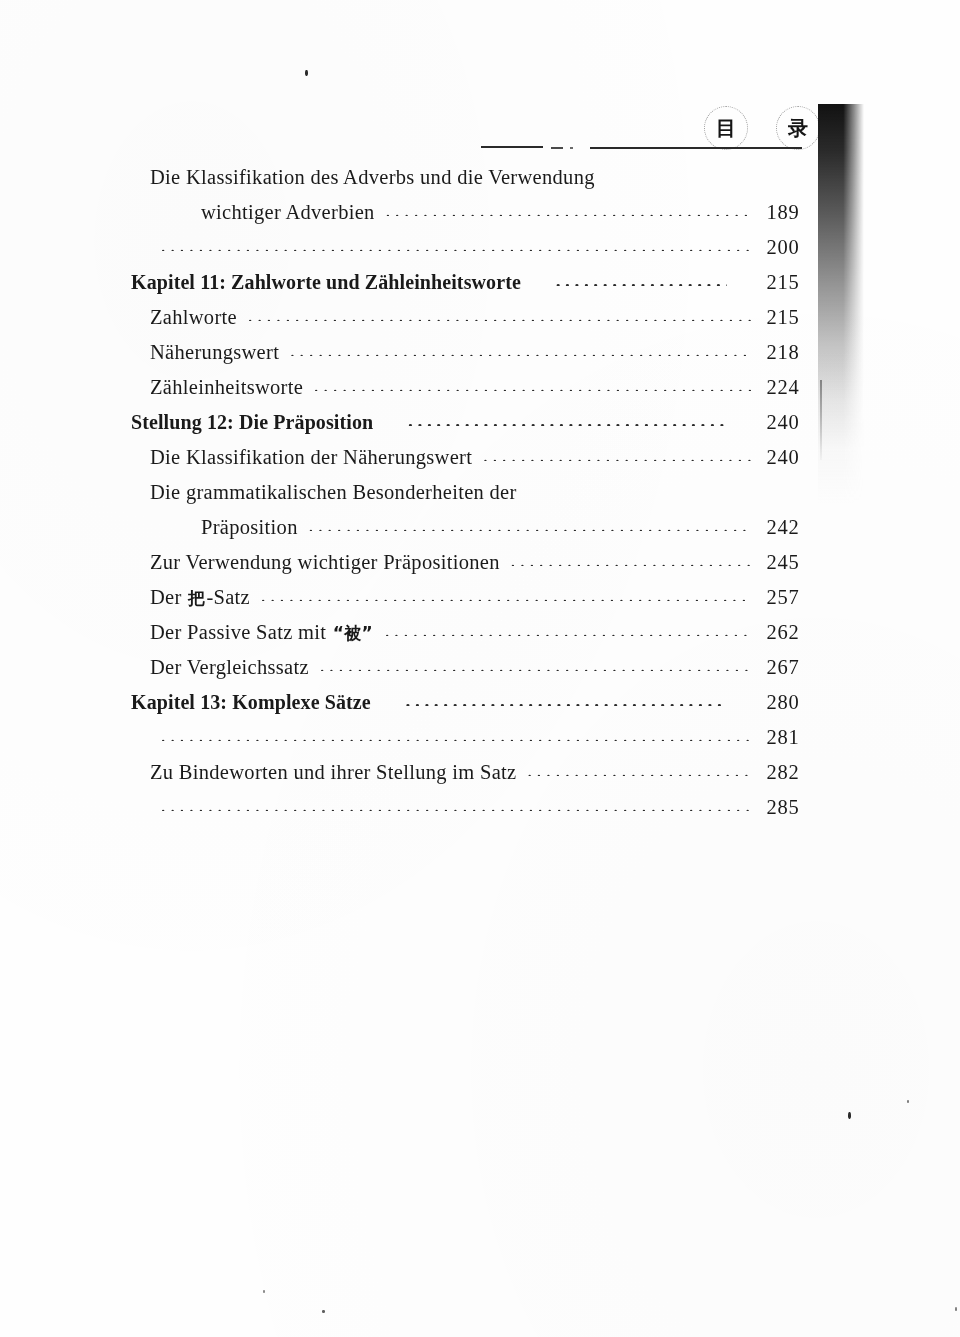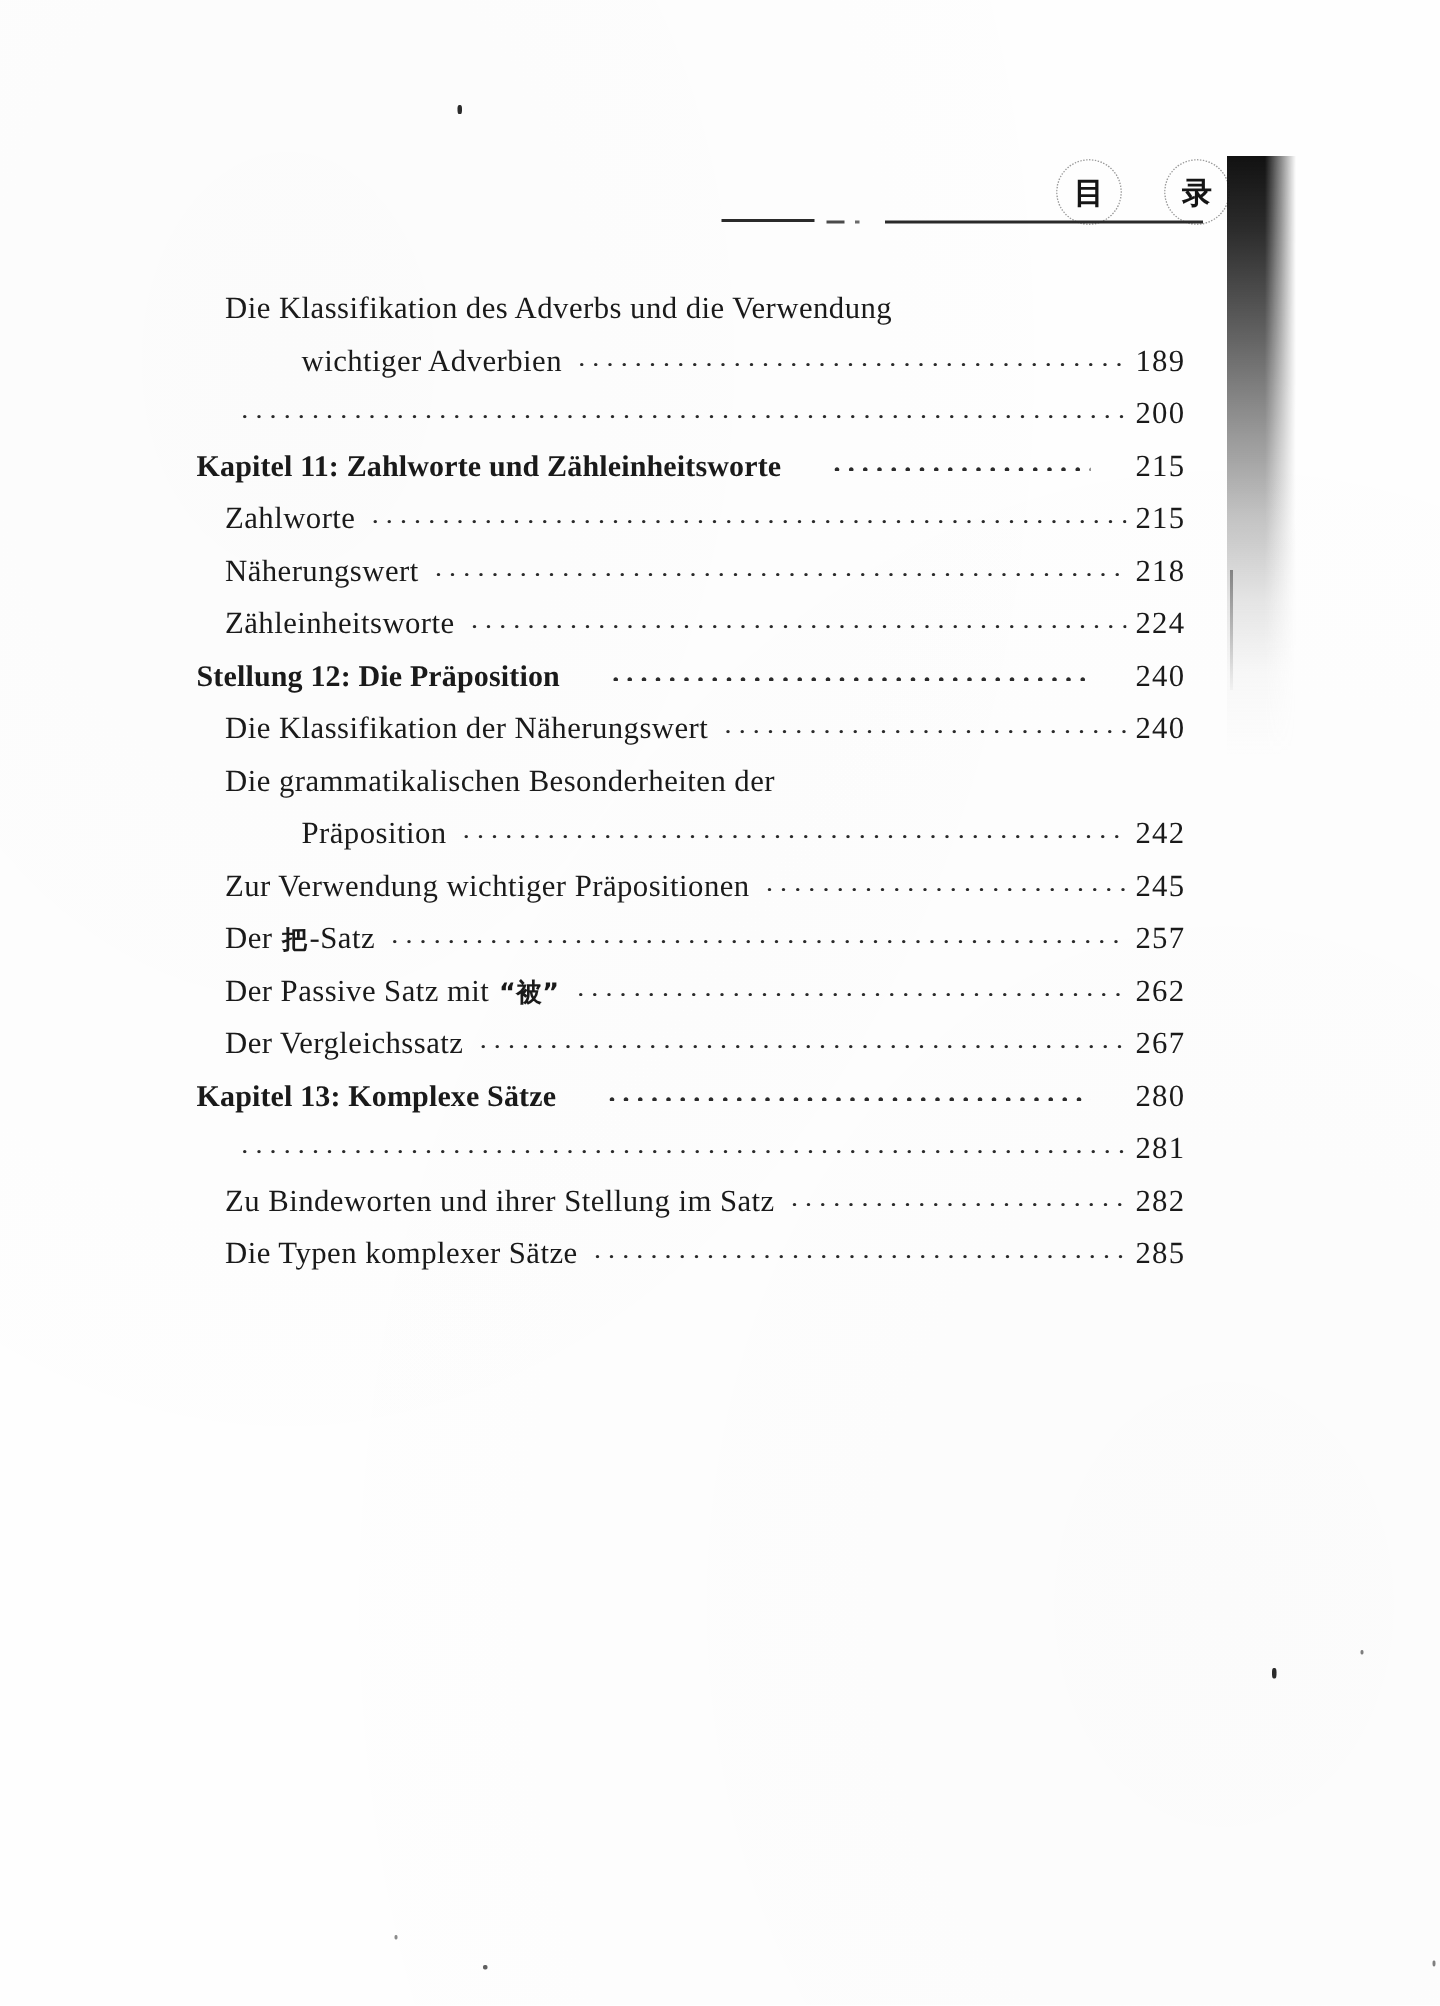--- a/index.html
+++ b/index.html
@@ -97,21 +97,20 @@
   }
   .head-char-mu { left: 704px; top: 106px; }
   .head-char-lu { left: 776px; top: 106px; }
 
   
   .toc {
     position: absolute;
     left: 131px;
     top: 166px;
     width: 678px;
-    margin-top: 29px;
   }
   .toc-line {
     display: flex;
     align-items: baseline;
     height: 35px;
     font-size: 20.5px;
     letter-spacing: 0.3px;
     white-space: nowrap;
   }
   .toc-line.chapter {
@@ -135,21 +134,21 @@
     letter-spacing: 3.1px;
     line-height: 1;
     position: relative;
     top: -3px;
     height: 10px;
   }
   .toc-leader.empty { visibility: hidden; }
   .toc-page {
     flex: 0 0 auto;
     width: 52px;
-    text-align: left;
+    text-align: center;
     font-size: 20.5px;
     letter-spacing: 0.8px;
     font-weight: 400;
   }
   .toc-line.chapter .toc-page { font-weight: 400; }
 
   .cjk {
     font-family: "DejaVu Sans", sans-serif;
     font-size: 17px;
     font-weight: 700;
@@ -270,21 +269,20 @@
       <div class="toc-line ind1">
         <span class="toc-leader">·······································································</span>
         <span class="toc-page">281</span>
       </div>
       <div class="toc-line ind1">
         <span class="toc-label">Zu Bindeworten und ihrer Stellung im Satz</span>
         <span class="toc-leader">·······································································</span>
         <span class="toc-page">282</span>
       </div>
       <div class="toc-line ind1">
-        <span class="toc-label">Die Typen komplexer Sätze</span>
         <span class="toc-leader">·······································································</span>
         <span class="toc-page">285</span>
       </div>
     </div>
 
   <div class="speck speck-a"></div>
   <div class="speck speck-b"></div>
   <div class="speck speck-c"></div>
   <div class="speck speck-d"></div>
   <div class="speck speck-e"></div>

